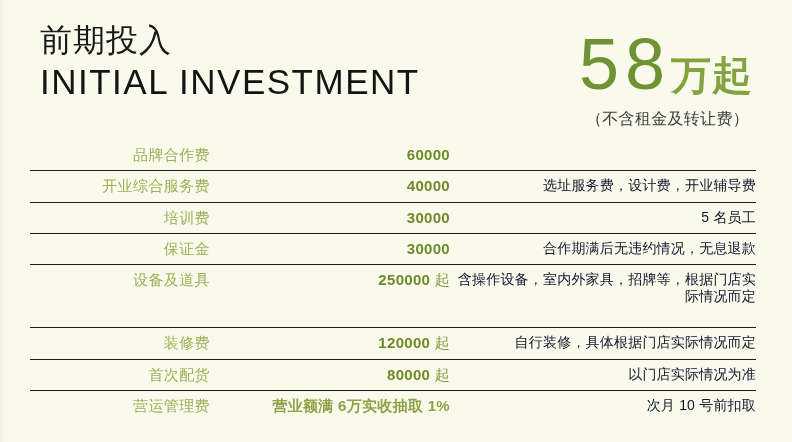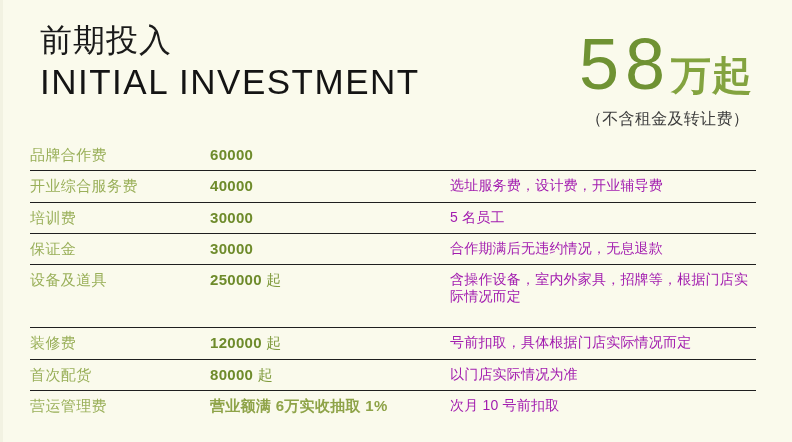--- a/index.html
+++ b/index.html
@@ -94,20 +94,21 @@
   .cost-table {
     position: absolute;
     left: 27px;
     top: 140px;
     width: 726px;
     border-collapse: collapse;
     table-layout: fixed;
   }
   .cost-table tr {
     border-bottom: 1.4px solid #1f1f1f;
+    text-align: right;
   }
   .cost-table tr:last-child {
     border-bottom: none;
   }
   .cost-table td {
     padding: 6px 0 6px 0;
     vertical-align: top;
     line-height: 1.22;
   }
   .col-label {
@@ -127,21 +128,21 @@
     font-weight: 400;
     color: #7f9a3c;
   }
   .col-value.light {
     font-weight: 700;
     color: #8ea348;
   }
   .col-desc {
     width: 306px;
     font-size: 14px;
-    color: #a21caf;
+    color: #0f172a;
     letter-spacing: 0.2px;
   }
   .row-tall td {
     padding-top: 6px;
     padding-bottom: 22px;
   }
   .desc-two-line {
     line-height: 1.18;
   }
 </style>
@@ -195,21 +196,21 @@
 
       <tr class="row-tall">
         <td class="col-label">设备及道具</td>
         <td class="col-value"><span>250000</span> <span class="suffix">起</span></td>
         <td class="col-desc desc-two-line">含操作设备，室内外家具，招牌等，根据门店实际情况而定</td>
       </tr>
 
       <tr>
         <td class="col-label">装修费</td>
         <td class="col-value"><span>120000</span> <span class="suffix">起</span></td>
-        <td class="col-desc">号前扣取，具体根据门店实际情况而定</td>
+        <td class="col-desc">自行装修，具体根据门店实际情况而定</td>
       </tr>
 
       <tr>
         <td class="col-label">首次配货</td>
         <td class="col-value"><span>80000</span> <span class="suffix">起</span></td>
         <td class="col-desc">以门店实际情况为准</td>
       </tr>
 
       <tr>
         <td class="col-label">营运管理费</td>

